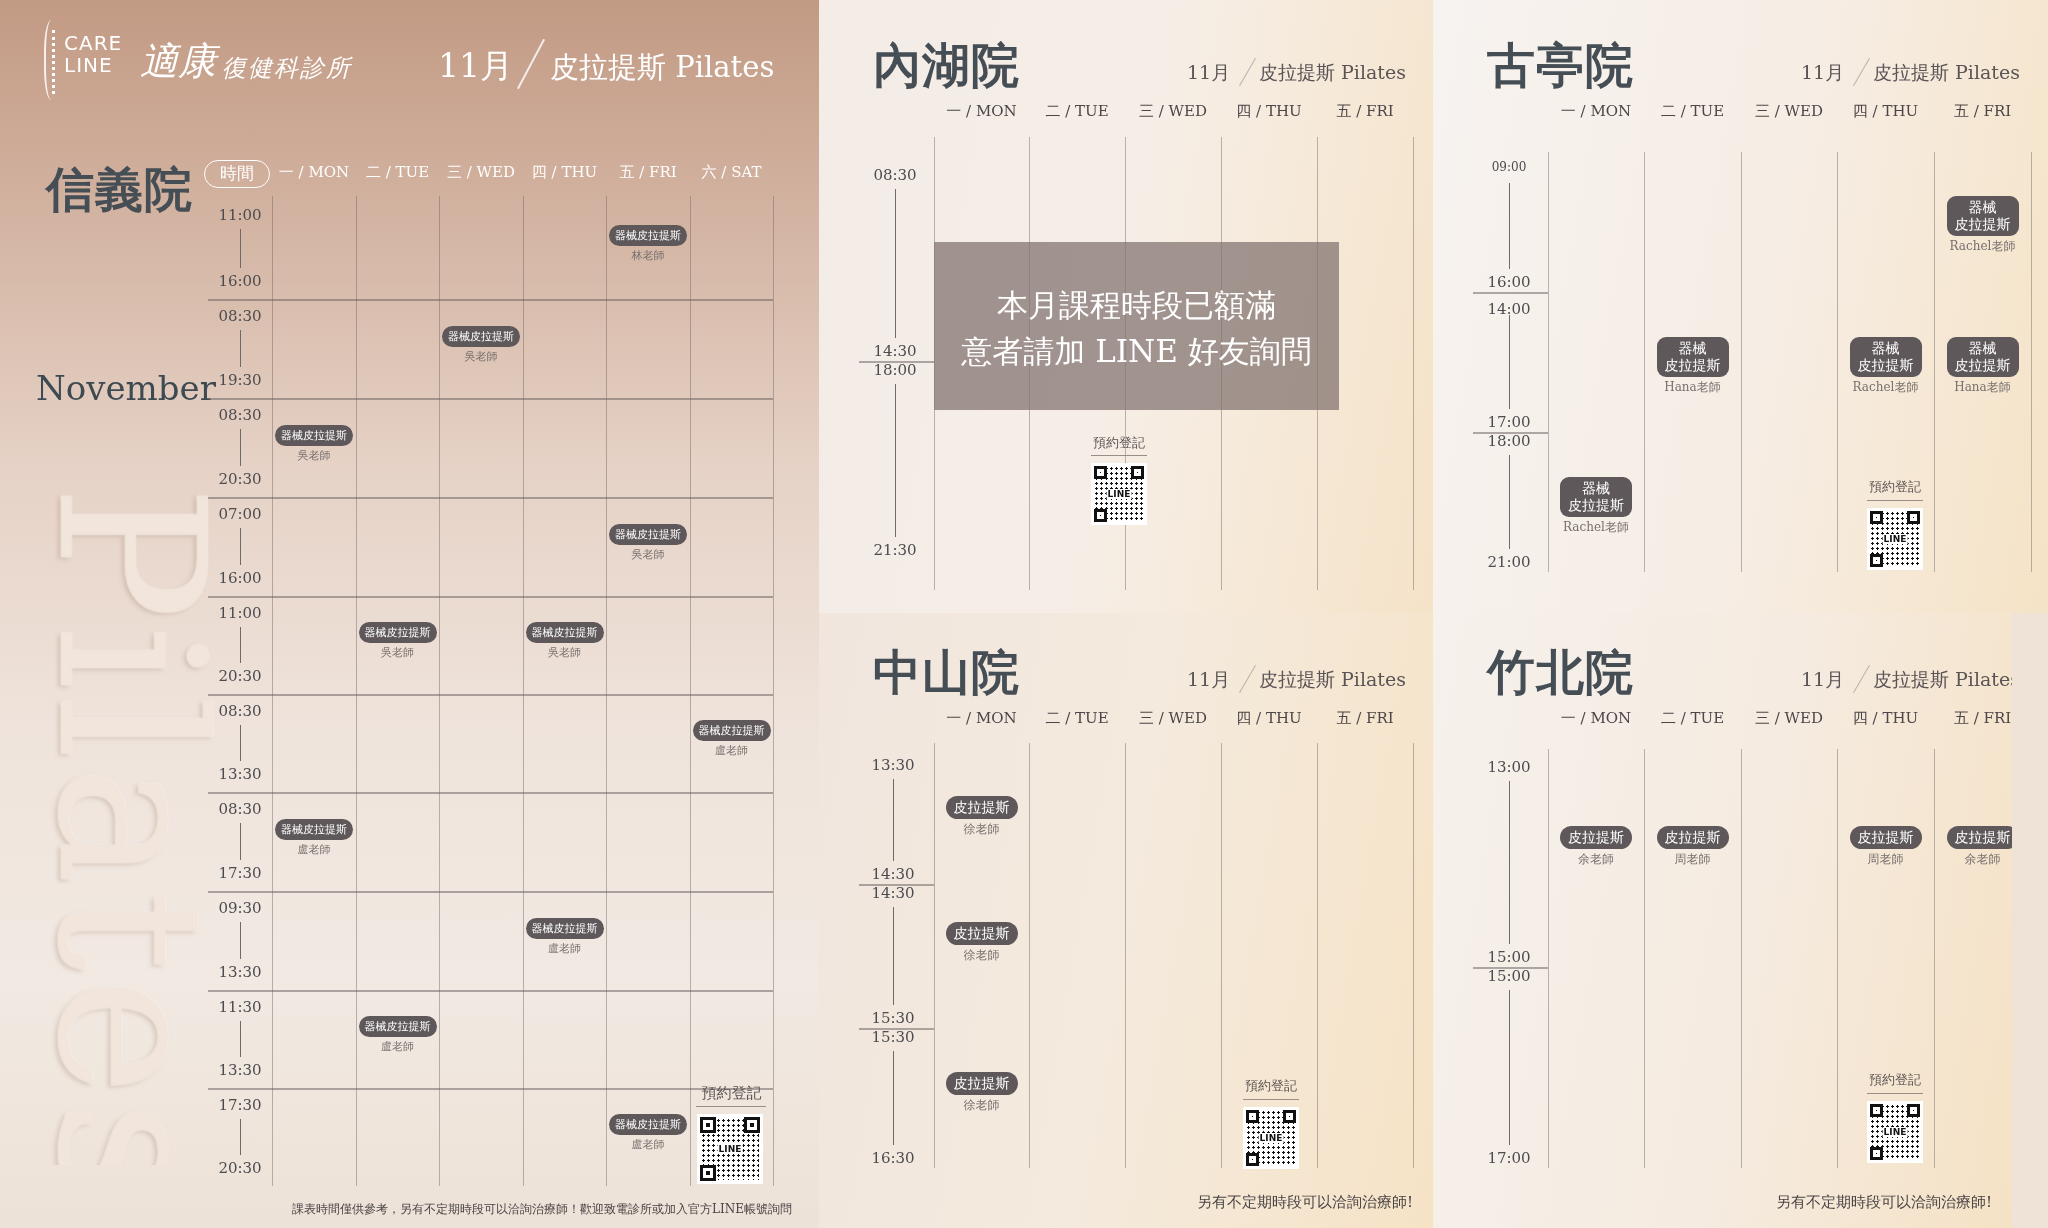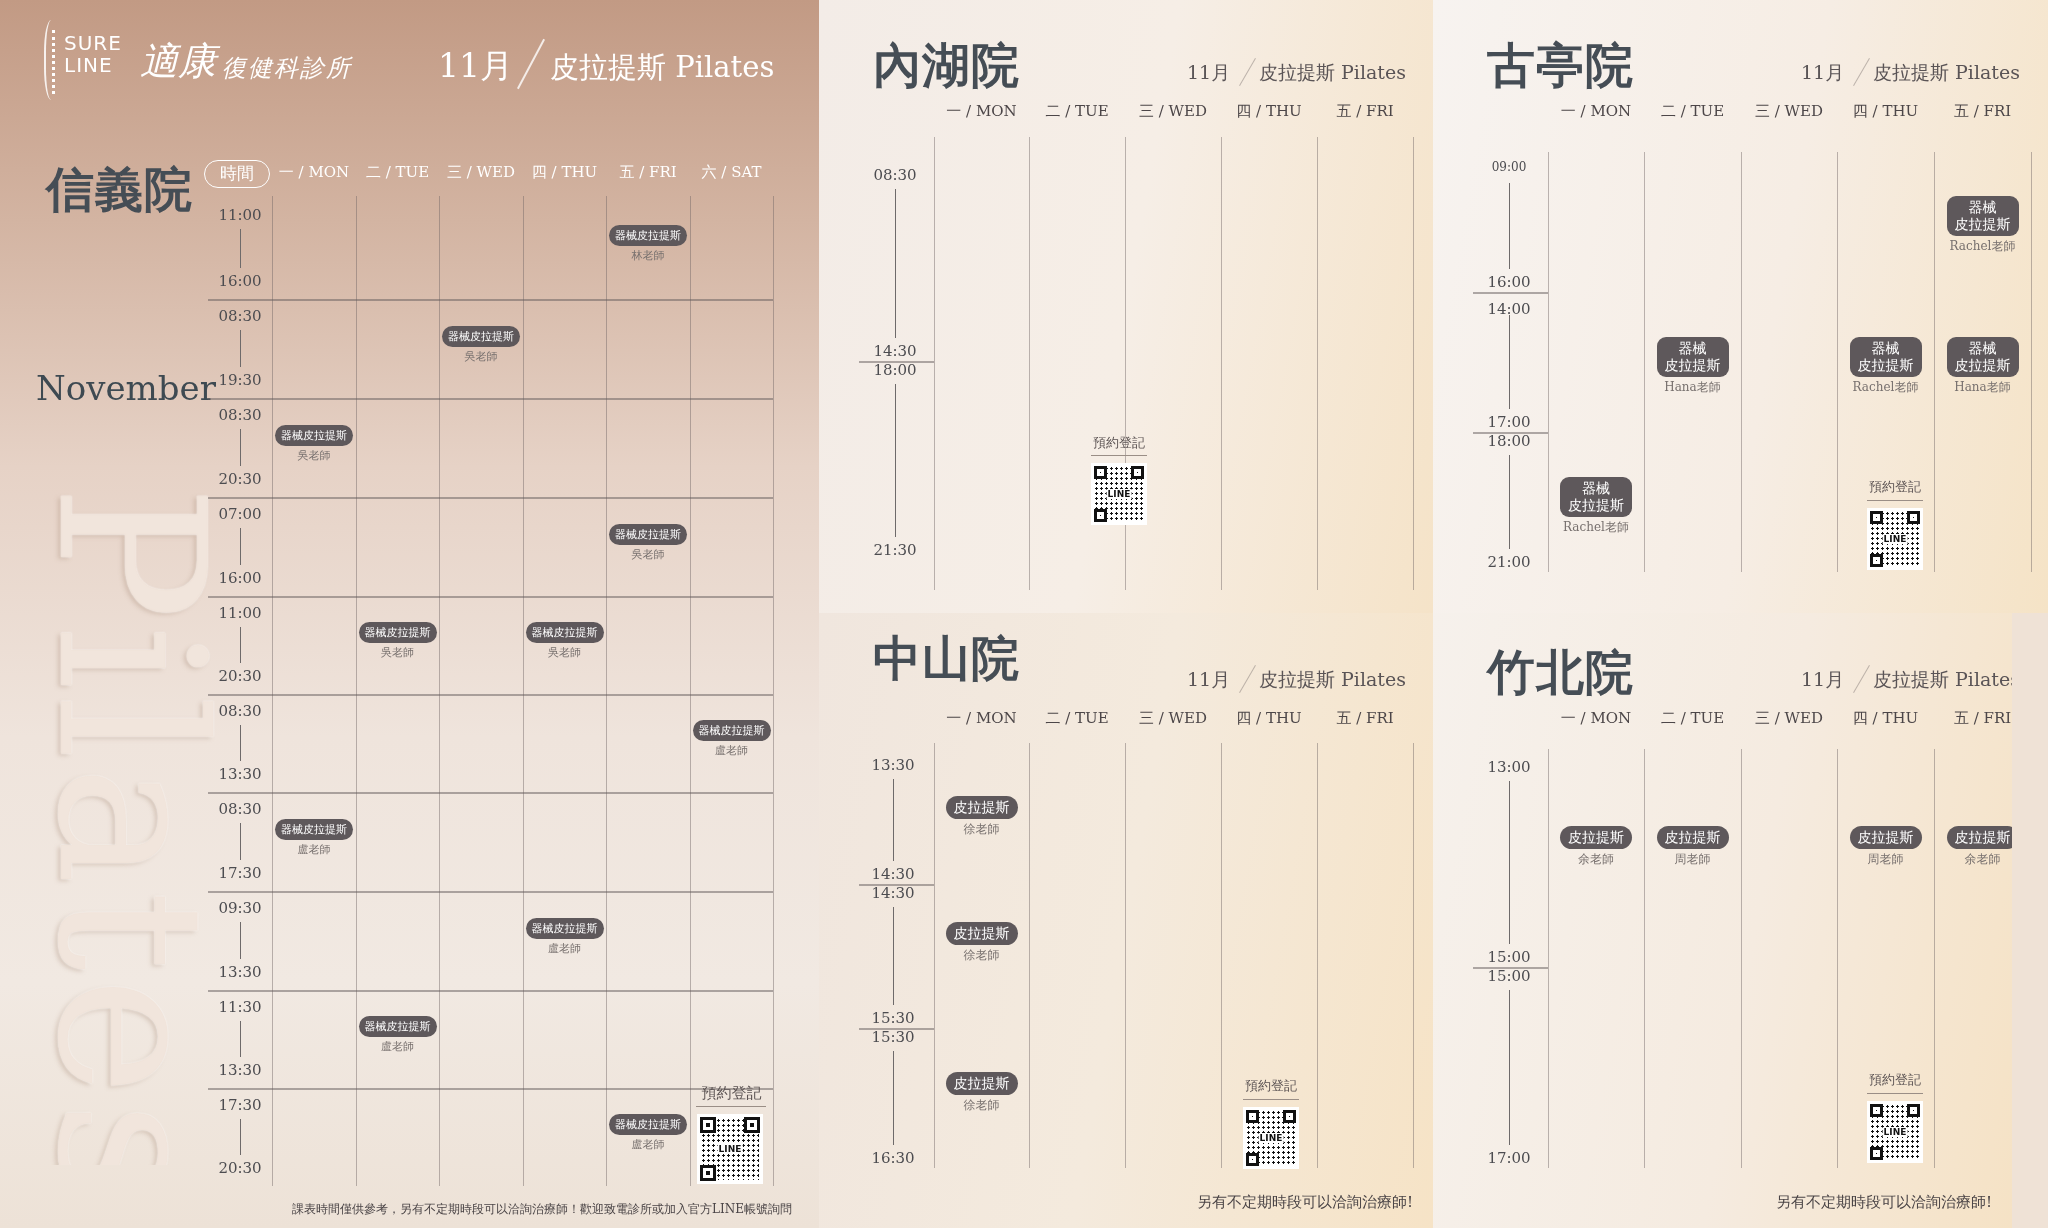--- a/index.html
+++ b/index.html
@@ -44,21 +44,21 @@
 .sub-slash{width:1px;height:32px;background:rgba(150,140,135,.6);transform:rotate(30deg)}
 .sub-day{font-size:15px;color:#4c4648;white-space:nowrap;text-align:center}
 </style>
 </head>
 <body>
 
 <div class="panel" id="p-xinyi">
   <div class="abs logo-mark"></div>
   <div class="abs logo-dots"></div>
   <div class="abs logo-en">
-    <div>SURE</div>
+    <div>CARE</div>
     <div>LINE</div>
   </div>
   <div class="abs logo-zh-big">適康</div>
   <div class="abs logo-zh-small">復健科診所</div>
 
   <div class="abs hdr-month" style="left:438px">11月</div>
   <div class="abs hdr-slash" style="left:530px"></div>
   <div class="abs hdr-month" style="left:550px;font-size:29px;top:48px">皮拉提斯 Pilates</div>
 
   <div class="abs branch-title" style="left:46px;top:158px">信義院</div>
@@ -165,20 +165,24 @@
       <div class="abs vline" style="left:498px;top:137px;height:453px;"></div>
       <div class="abs vline" style="left:594px;top:137px;height:453px;"></div>
       <div class="abs tlabel" style="left:46px;top:166px;font-size:15px">08:30</div>
       <div class="abs tconn" style="left:76px;top:189px;height:149px"></div>
       <div class="abs tlabel" style="left:46px;top:342px;font-size:15px">14:30</div>
       <div class="abs hline" style="left:40px;top:361px;width:75px"></div>
       <div class="abs tlabel" style="left:46px;top:361px;font-size:15px">18:00</div>
       <div class="abs tconn" style="left:76px;top:384px;height:153px"></div>
       <div class="abs tlabel" style="left:46px;top:541px;font-size:15px">21:30</div>
     </div>
+  <div class="abs full-banner" style="left:115px;top:242px;width:405px;height:168px">
+    <div style="font-size:31px;margin-top:40px;line-height:46px">本月課程時段已額滿</div>
+    <div style="font-size:31px;line-height:46px">意者請加 LINE 好友詢問</div>
+  </div>
   <div class="abs qr-label" style="left:268px;top:434px;width:64px;font-size:13px">預約登記</div>
   <div class="abs qr-line" style="left:272px;top:455px;width:56px"></div>
   <div class="qr" style="left:272px;top:463px;width:56px;height:62px">
     <div class="dots" style="left:3px;top:3px;right:3px;bottom:3px"></div>
     <div class="f" style="left:3px;top:3px;width:13px;height:13px"></div>
     <div class="f" style="right:3px;top:3px;width:13px;height:13px"></div>
     <div class="f" style="left:3px;bottom:3px;width:13px;height:13px"></div>
     <div class="line">LINE</div>
   </div>
 </div>
@@ -222,21 +226,21 @@
   <div class="qr" style="left:434px;top:508px;width:56px;height:62px">
     <div class="dots" style="left:3px;top:3px;right:3px;bottom:3px"></div>
     <div class="f" style="left:3px;top:3px;width:13px;height:13px"></div>
     <div class="f" style="right:3px;top:3px;width:13px;height:13px"></div>
     <div class="f" style="left:3px;bottom:3px;width:13px;height:13px"></div>
     <div class="line">LINE</div>
   </div>
 </div>
 
 <div class="panel" id="p-zhongshan">
-  <div class="abs branch-title" style="left:54px;top:14px">中山院</div>
+  <div class="abs branch-title" style="left:54px;top:28px">中山院</div>
   <div class="abs sub-hdr" style="left:368px;top:54px">11月</div>
   <div class="abs sub-slash" style="left:428px;top:50px"></div>
   <div class="abs sub-hdr" style="left:440px;top:54px">皮拉提斯 Pilates</div>
   <div id="zs-grid">
       <div class="abs sub-day" style="left:107px;top:96px;width:111px;font-size:15px">一 / MON</div>
       <div class="abs sub-day" style="left:202px;top:96px;width:112px;font-size:15px">二 / TUE</div>
       <div class="abs sub-day" style="left:298px;top:96px;width:112px;font-size:15px">三 / WED</div>
       <div class="abs sub-day" style="left:394px;top:96px;width:112px;font-size:15px">四 / THU</div>
       <div class="abs sub-day" style="left:490px;top:96px;width:112px;font-size:15px">五 / FRI</div>
       <div class="abs vline" style="left:115px;top:130px;height:425px;"></div>

